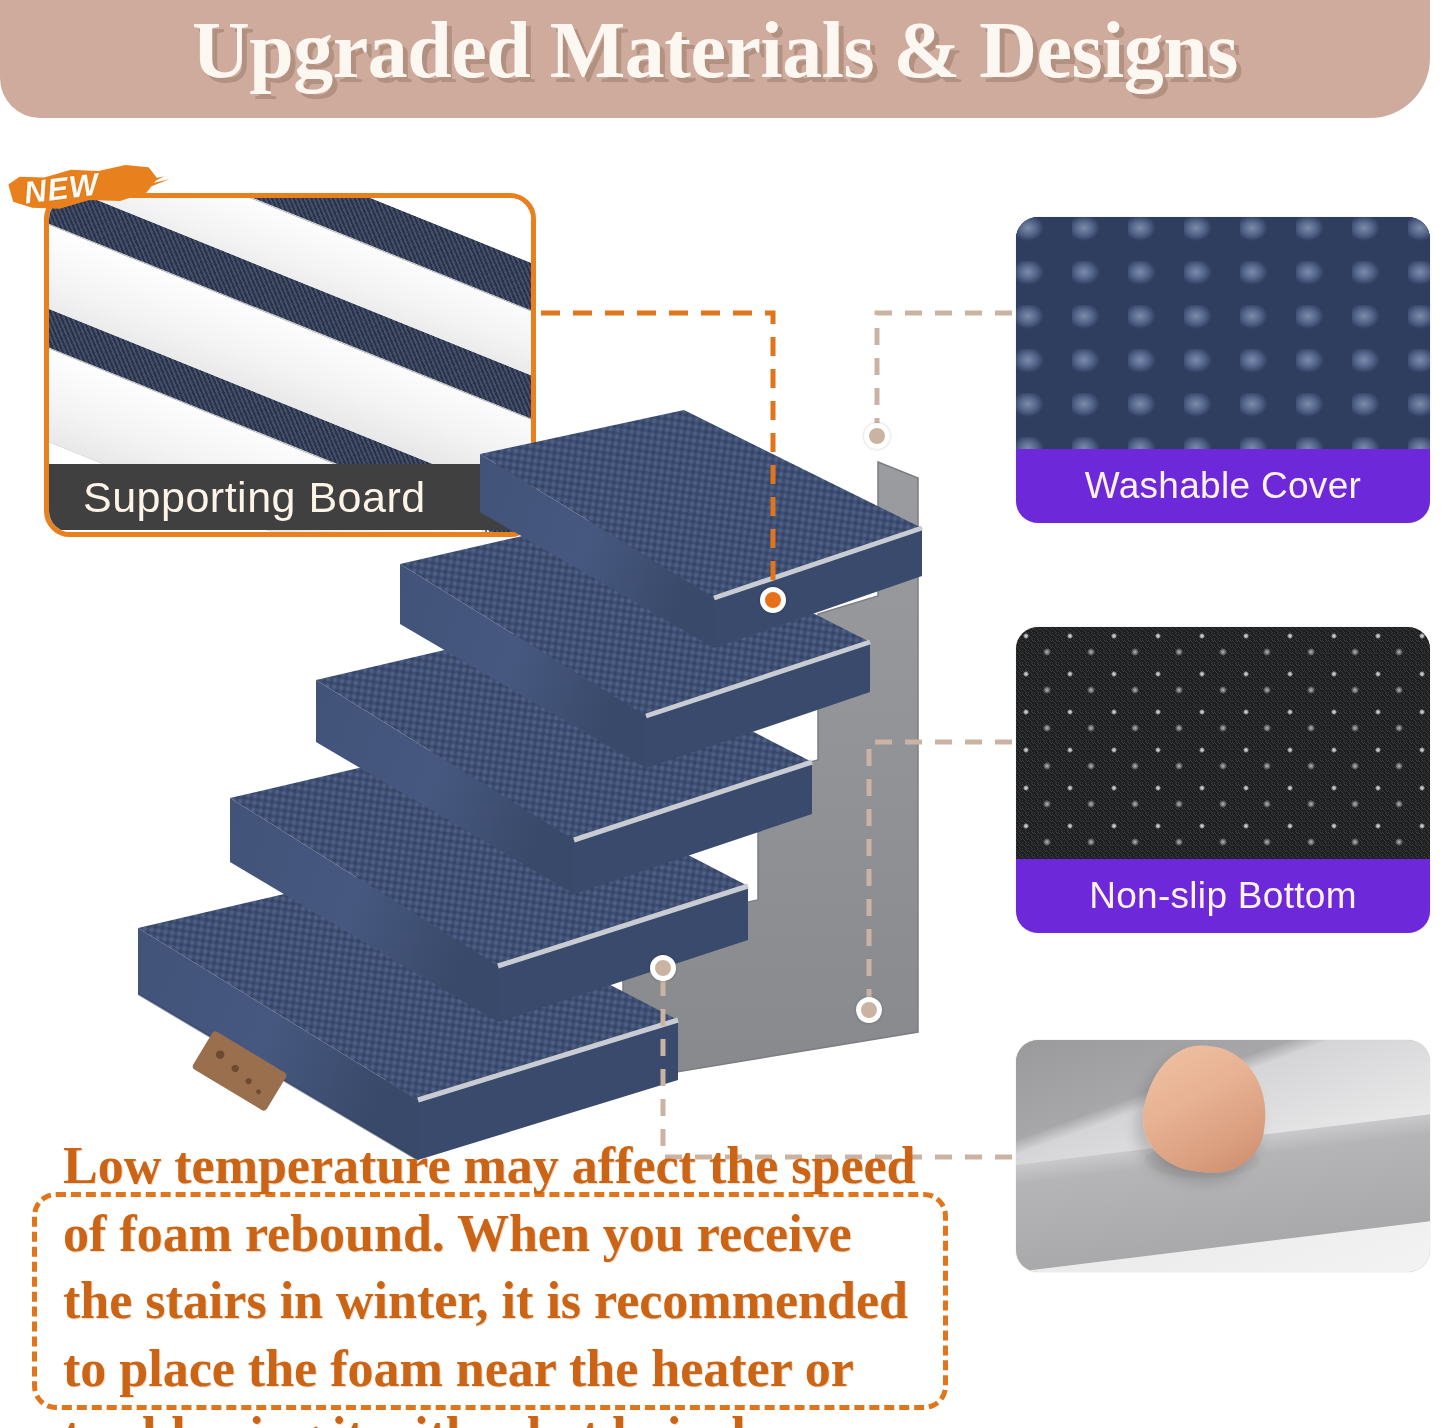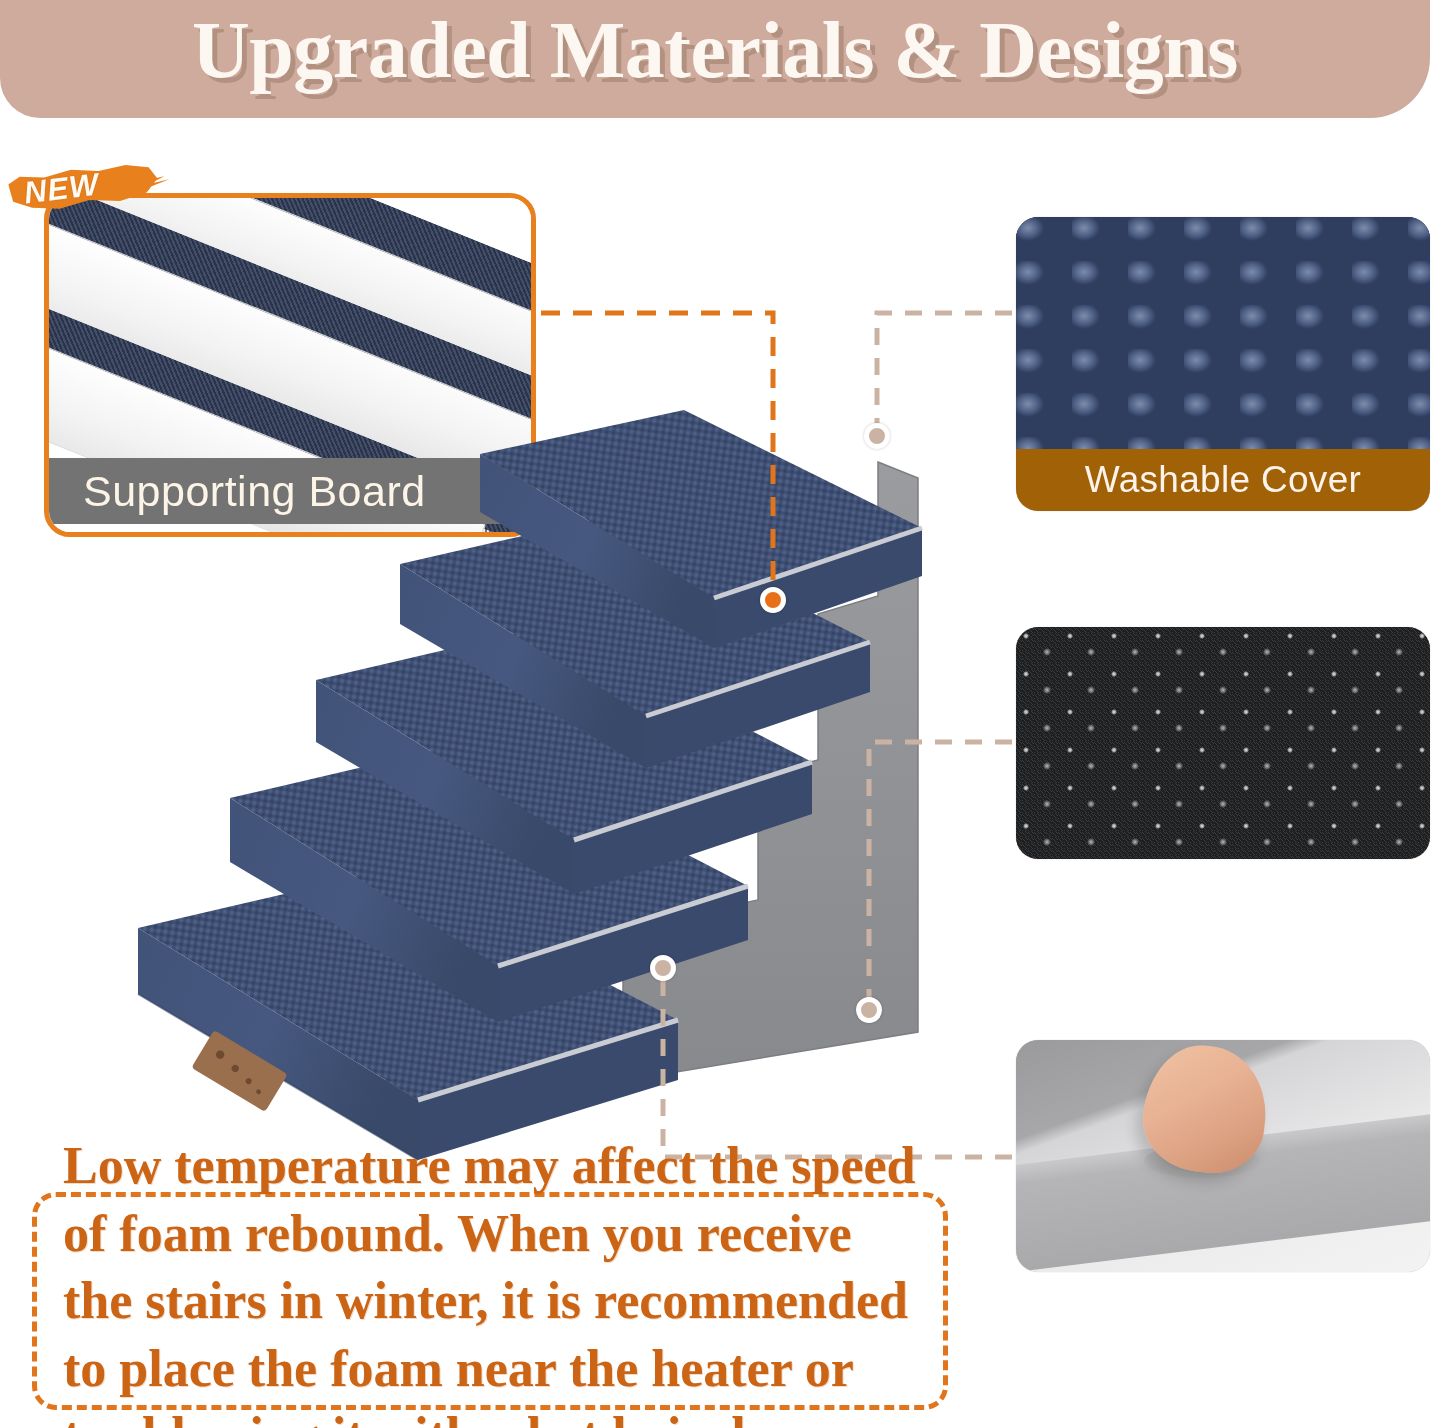--- a/index.html
+++ b/index.html
@@ -119,24 +119,24 @@
     color: #fffaf4;
     letter-spacing: 1px;
     transform: rotate(-7deg);
     text-shadow: 0 0 2px rgba(0,0,0,0.15);
   }
 
   
   #sb-caption {
     position: absolute;
     left: 0;
-    bottom: 8px;
+    bottom: 2px;
     width: 100%;
     height: 66px;
-    background: #737373;
+    background: #404040;
     display: flex;
     align-items: center;
     padding-left: 34px;
     box-sizing: border-box;
   }
   #sb-caption span {
     font-family: "Liberation Sans", sans-serif;
     font-size: 43px;
     color: #fdf4e8;
     letter-spacing: 0.5px;
@@ -152,22 +152,22 @@
     background: #cfa996;
     box-shadow: 0 0 0 1px rgba(0,0,0,0.03);
   }
   .feature-photo {
     width: 100%;
     height: 232px;
     position: relative;
     overflow: hidden;
   }
   .feature-caption {
-    height: 62px;
-    background: #a16207;
+    height: 74px;
+    background: #6d28d9;
     display: flex;
     align-items: center;
     justify-content: center;
   }
   .feature-caption span {
     font-family: "Liberation Sans", sans-serif;
     font-size: 37px;
     color: #fdf3ea;
     letter-spacing: 0.3px;
   }
@@ -314,20 +314,23 @@
 
 <div class="feature-card" style="top:217px;">
   <div class="feature-photo tex-washable"></div>
   <div class="feature-caption">
     <span>Washable Cover</span>
   </div>
 </div>
 
 <div class="feature-card" style="top:627px;">
   <div class="feature-photo tex-nonslip"></div>
+  <div class="feature-caption">
+    <span>Non-slip Bottom</span>
+  </div>
 </div>
 
 <div class="feature-card" style="top:1040px;">
   <div class="feature-photo tex-foam">
     <div class="foam-dent"></div>
     <div class="foam-hand"></div>
   </div>
 </div>
 
 <div id="product-stairs">

